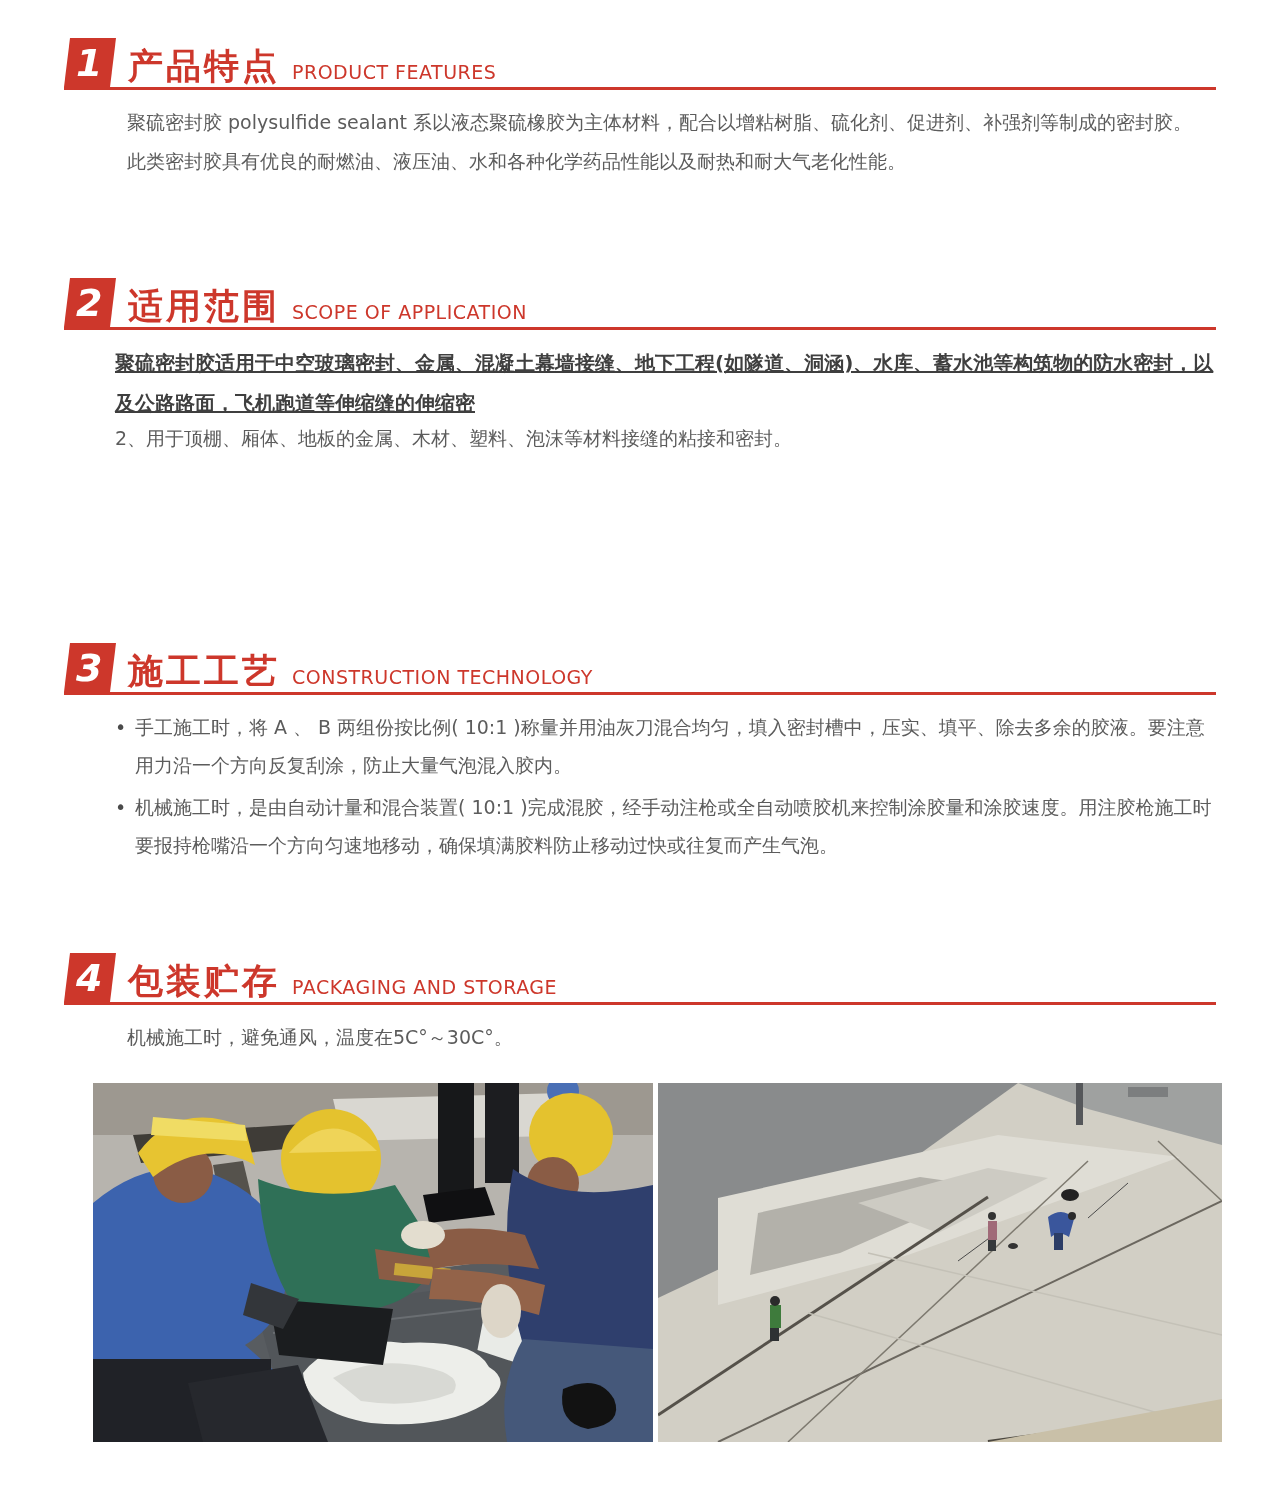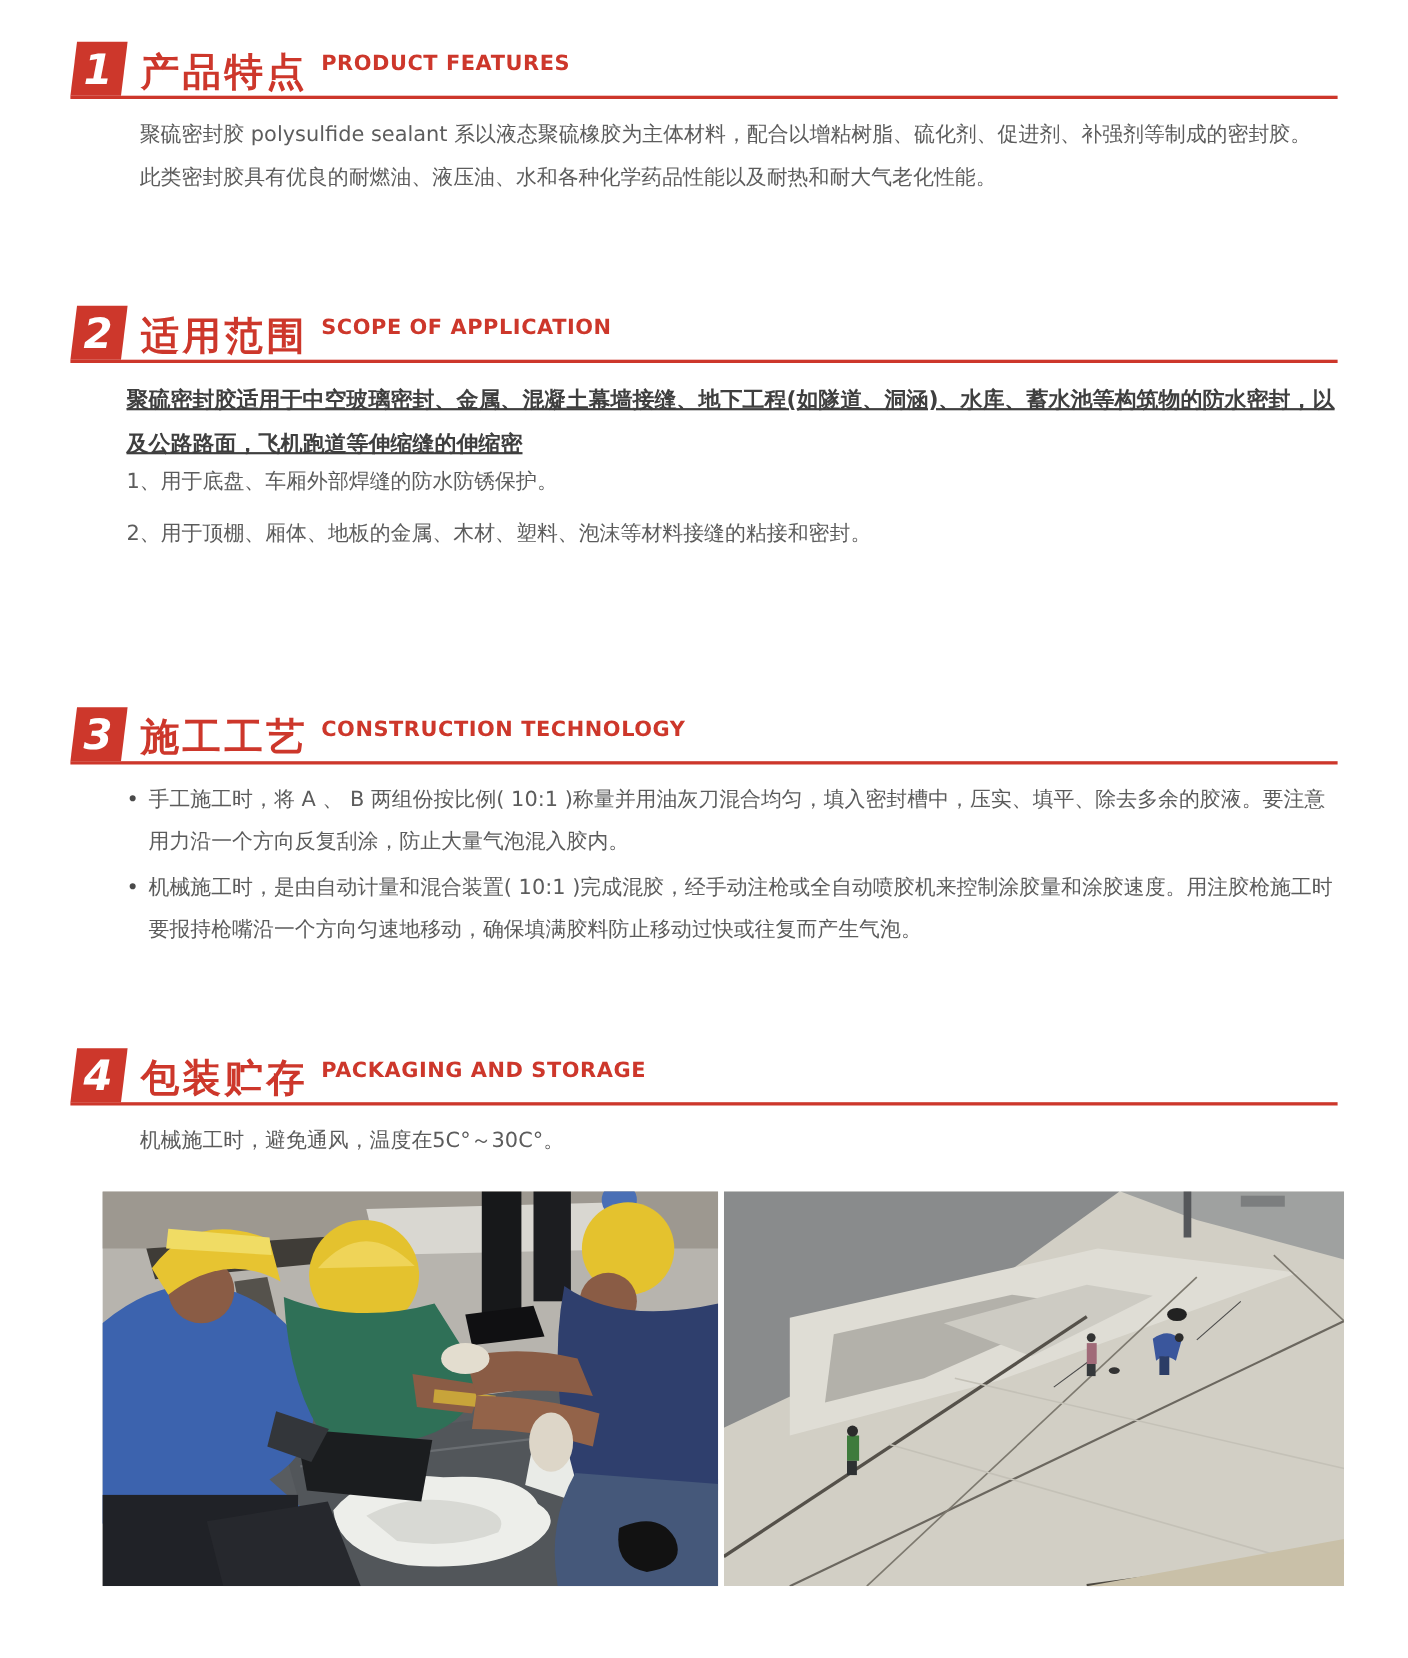--- a/index.html
+++ b/index.html
@@ -28,22 +28,22 @@
   }
   .badge-num{
     color:#fff;font-size:38px;font-weight:bold;font-style:italic;
     line-height:1;transform:skewX(7deg);padding-right:2px;
   }
   .title-cn{
     font-size:35px;font-weight:700;color:var(--red);
     line-height:1;padding-bottom:3px;letter-spacing:3px;text-align:right;
   }
   .title-en{
-    font-size:19px;font-weight:700;color:var(--red);
-    line-height:1;padding-bottom:19px;margin-left:12px;letter-spacing:.5px;
+    font-size:19px;font-weight:400;color:var(--red);
+    line-height:1;padding-bottom:5px;margin-left:12px;letter-spacing:.5px;
   }
   .content{margin:13px 64px 0 115px;}
   p.body{font-size:19px;color:var(--body-gray);line-height:39px;margin:12px;}
   p.lead{font-size:20px;color:var(--lead-dark);font-weight:700;line-height:40px;margin:0 0 0 0;text-decoration:underline;}
   .items p{font-size:19px;color:var(--body-gray);line-height:31px;margin:0 0 11px 0;}
   .bullets .bullet{display:flex;font-size:19px;color:var(--body-gray);line-height:38px;margin:0 0 4px 0;}
   .bullets .dot{flex:0 0 20px;color:#4a4a4a;font-size:19px;}
   .bullets .bullet-text{flex:1;}
   .photos{position:absolute;top:1083px;left:93px;width:1129px;height:359px;display:flex;gap:5px;}
   .photo{flex:0 0 auto;height:359px;overflow:hidden;}
@@ -71,21 +71,20 @@
     <div class="sec-header">
       <div class="badge">
         <span class="badge-num">2</span>
       </div>
       <span class="title-cn">适用范围</span>
       <span class="title-en">SCOPE OF APPLICATION</span>
     </div>
     <div class="content">
       <p class="lead">聚硫密封胶适用于中空玻璃密封、金属、混凝土幕墙接缝、地下工程(如隧道、洞涵)、水库、蓄水池等构筑物的防水密封，以及公路路面，飞机跑道等伸缩缝的伸缩密</p>
       <div class="items">
-        <p style="margin-bottom:16px;">1、用于底盘、车厢外部焊缝的防水防锈保护。</p>
         <p>2、用于顶棚、厢体、地板的金属、木材、塑料、泡沫等材料接缝的粘接和密封。</p>
       </div>
     </div>
   </div>
 
   <div class="section" style="top:643px;">
     <div class="sec-header">
       <div class="badge">
         <span class="badge-num">3</span>
       </div>

